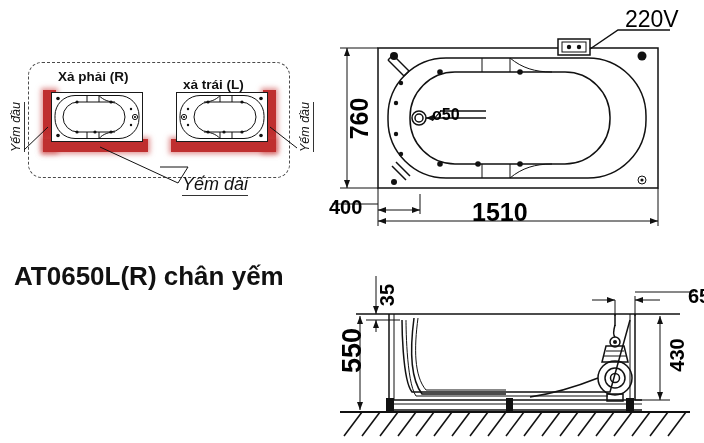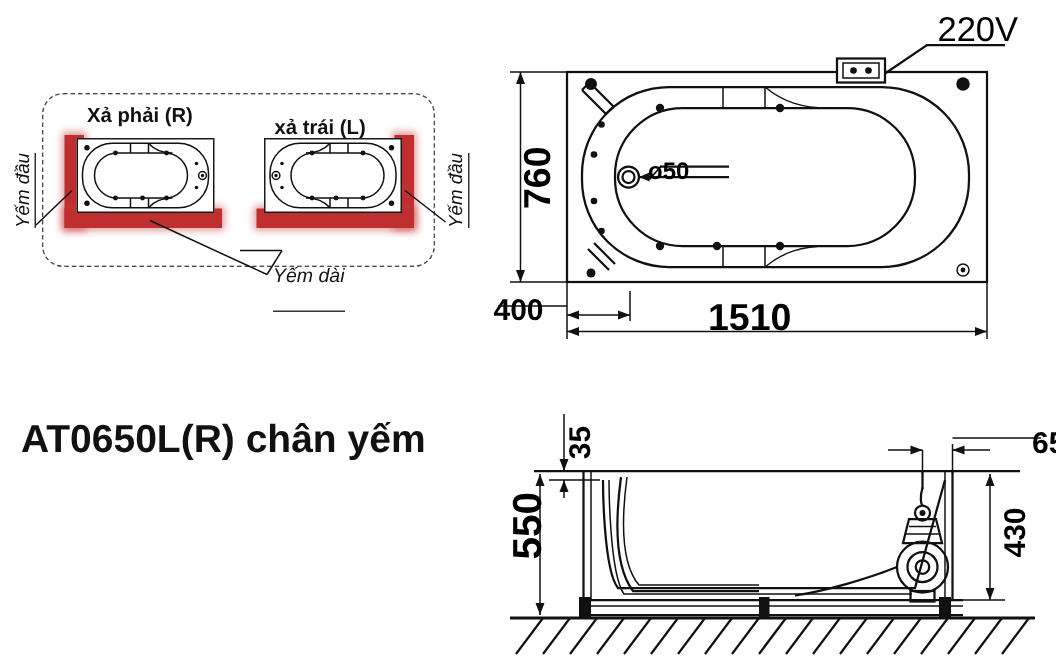--- a/index.html
+++ b/index.html
@@ -19,21 +19,20 @@
     line-height:1;
   }
   .rot90{transform:rotate(-90deg);transform-origin:50% 50%;}
 
   
   #product-title{
     left:14px;top:262px;
     font-size:26px;font-weight:bold;
     white-space:nowrap;
     line-height:1.1;
-    margin-top:16px;
   }
 
   
   #detail-panel{left:28px;top:62px;width:264px;height:118px;}
   #detail-panel-border{
     left:0;top:0;width:262px;height:116px;
     border:1.6px dashed #4a4a4a;border-radius:14px;box-sizing:border-box;
   }
   .variant-label{
     font-size:13.5px;font-weight:bold;white-space:nowrap;line-height:1;
@@ -48,22 +47,22 @@
   .mini-frame{
     position:absolute;border:1.3px solid #1a1a1a;background:#fff;box-sizing:border-box;
   }
 
   
   .side-label{
     font-size:12.5px;font-style:italic;white-space:nowrap;line-height:1;
     border-bottom:1.4px solid #333;padding-bottom:1px;
   }
   #yem-dai-label{
-    font-size:13px;font-style:italic;white-space:nowrap;
-    border-bottom:1.4px solid #333;padding-bottom:16px;line-height:1;
+    font-size:18px;font-style:italic;white-space:nowrap;
+    border-bottom:1.4px solid #333;padding-bottom:1px;line-height:1;
   }
 
   
   svg{display:block;overflow:visible;}
   .ln{stroke:#111;fill:none;}
   .thin{stroke-width:1;}
   .med{stroke-width:1.5;}
   .thick{stroke-width:2;}
   .fillblk{fill:#111;stroke:none;}
   .fillwht{fill:#fff;}

